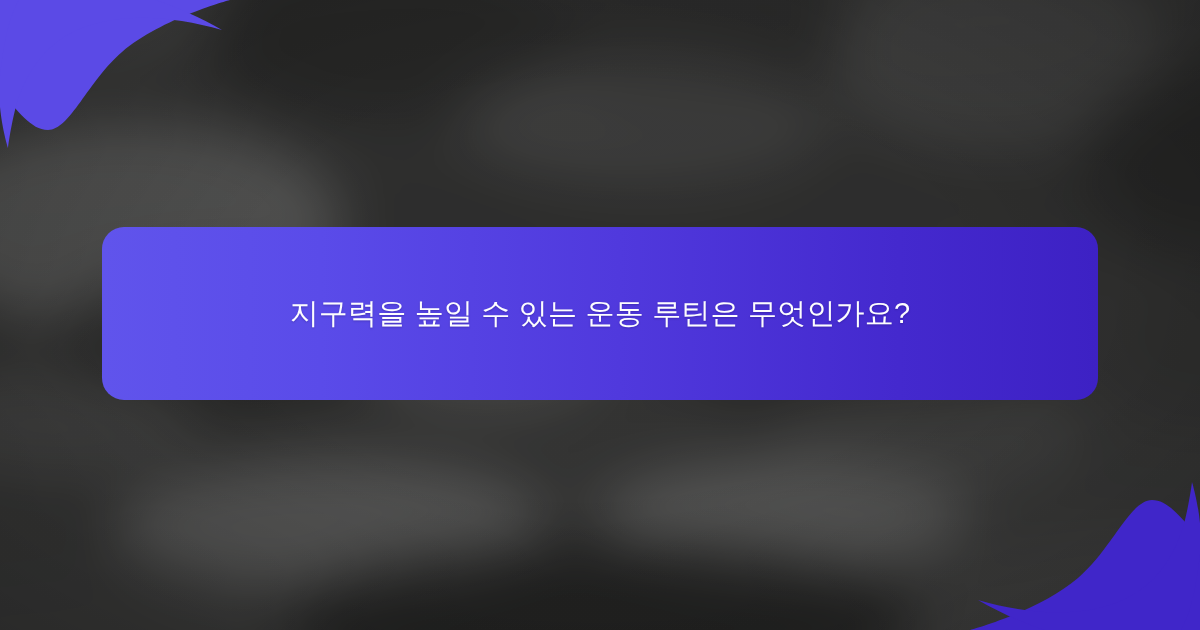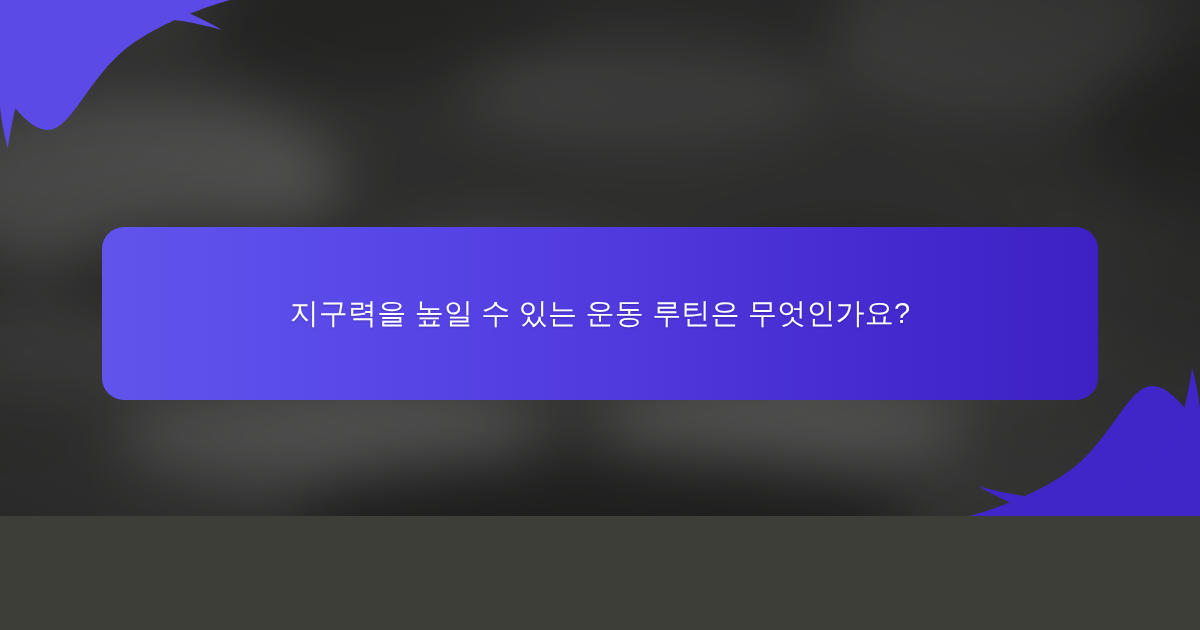--- a/index.html
+++ b/index.html
@@ -8,21 +8,21 @@
     width:1200px;
     height:630px;
     overflow:hidden;
     background:#3d3e38;
     font-family:"Liberation Sans","DejaVu Sans",sans-serif;
   }
 
   #og-card {
     position:relative;
     width:1200px;
-    height:516px;
+    height:630px;
     overflow:hidden;
     background:#41423b;
   }
 
   
   .bg-photo {
     position:absolute;
     inset:-60px;
     filter:blur(26px) saturate(0.12) brightness(0.82);
     transform:scale(1.08);

